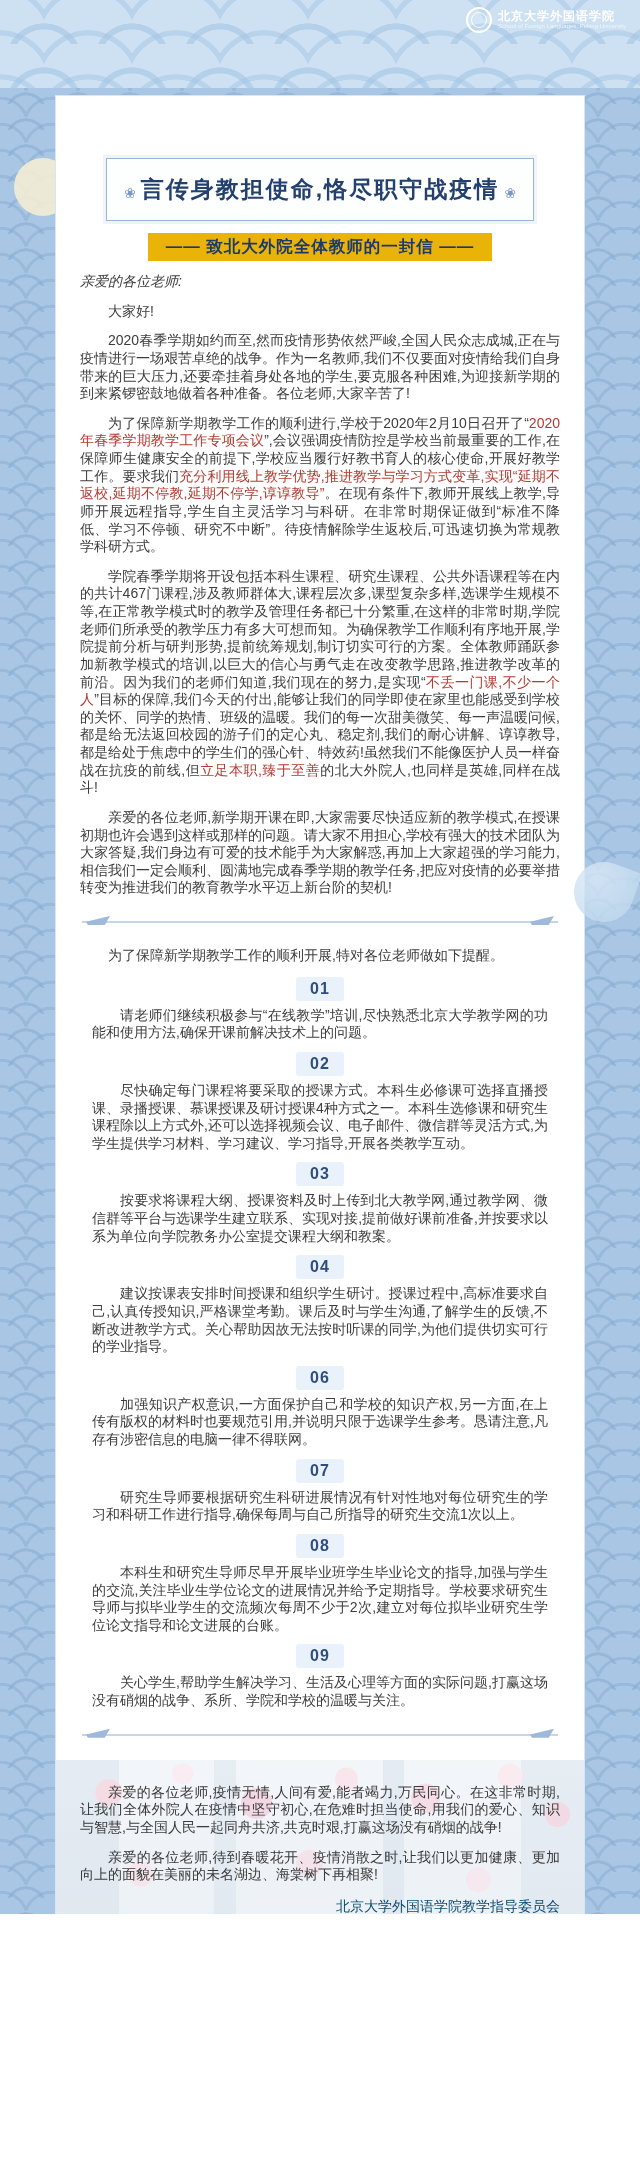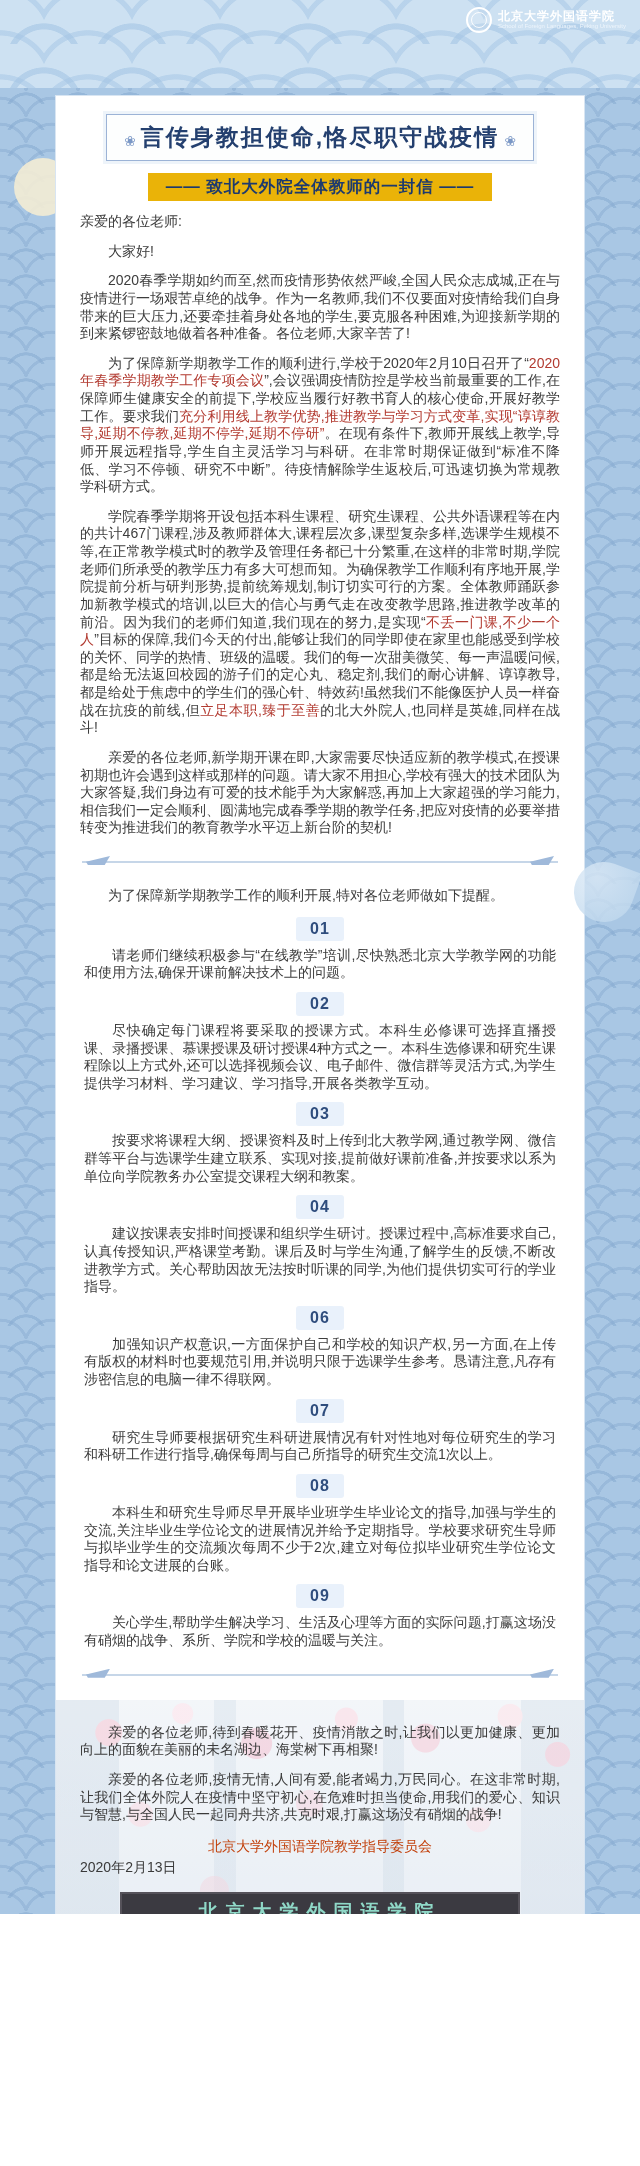--- a/index.html
+++ b/index.html
@@ -38,42 +38,42 @@
     background:radial-gradient(circle at 30% 30%, #dbe9f6, #bcd6ec);opacity:.8;z-index:2;transform:rotate(20deg);}
 
   
   .paper{position:absolute;top:95px;left:55px;width:530px;min-height:1992px;z-index:1;
     background:#ffffff;border:1px solid #d8e5f2;box-sizing:border-box;}
   .main-content{padding:10px 24px 0;}
 
   
   .title-wrap{text-align:center;margin:8px 0 2px;}
   .title-frame{display:inline-block;border:1px solid #9cb3d6;box-shadow:0 0 0 3px #eef4fa;
-    padding:7px 12px;position:relative;background:#fdfefe;}
+    padding:15px 12px;position:relative;background:#fdfefe;margin-top:44px;}
   .title-text{font-size:23px;font-weight:bold;color:#24406f;letter-spacing:2px;}
   .ornament{color:#7b98c6;font-size:14px;vertical-align:middle;margin:0 5px;}
   .subtitle{display:block;margin:12px auto 2px;width:max-content;background:#eab308;color:#1d3a6e;
     font-weight:bold;font-size:16.5px;padding:3px 18px;letter-spacing:1px;}
 
   
   .para{font-size:14px;line-height:1.26;color:#3d3d3d;margin:12px 0;text-indent:2em;text-align:justify;}
-  .salutation{text-indent:0;}
+  .salutation{text-indent:0;font-style:italic;}
   .red{color:#b23a30;}
 
   
   .divider{position:relative;height:2px;background:#c6d6e8;margin:24px 2px;}
   .divider::before,.divider::after{content:"";position:absolute;top:-5px;width:24px;height:9px;
     background:#9fb9da;clip-path:polygon(0 65%,100% 0,78% 100%,8% 100%);}
   .divider::before{left:4px;}
   .divider::after{right:4px;}
 
   
   .reminder-number{width:48px;margin:7px auto 6px;text-align:center;background:#e9f1fb;color:#2f4d7d;
     font-size:16px;font-weight:bold;padding:3px 0;border-radius:3px;letter-spacing:1px;}
-  .reminder .para{margin:6px 4px 10px;}
+  .reminder .para{margin:6px 12px 10px;}
 
   
   .closing{position:relative;margin-top:20px;padding:12px 24px 10px;min-height:250px;overflow:hidden;}
   .closing::before{content:"";position:absolute;inset:0;z-index:0;
     background-color:#e7edf4;
     background-image:
       radial-gradient(circle at 10% 12%, rgba(242,203,216,.95) 0 13px, transparent 14px),
       radial-gradient(circle at 24% 5%,  rgba(249,227,235,.95) 0 10px, transparent 11px),
       radial-gradient(circle at 38% 16%, rgba(238,196,212,.9) 0 15px, transparent 16px),
       radial-gradient(circle at 55% 7%,  rgba(247,219,229,.95) 0 11px, transparent 12px),
@@ -85,21 +85,21 @@
       radial-gradient(circle at 80% 44%, rgba(245,217,227,.75) 0 12px, transparent 13px),
       radial-gradient(circle at 30% 70%, rgba(236,200,214,.55) 0 14px, transparent 15px),
       radial-gradient(circle at 66% 76%, rgba(242,212,222,.55) 0 13px, transparent 14px),
       linear-gradient(90deg, rgba(186,204,221,.4) 0 12%, transparent 12% 30%,
         rgba(186,204,221,.35) 30% 34%, transparent 34% 62%,
         rgba(186,204,221,.4) 62% 66%, transparent 66% 88%, rgba(186,204,221,.35) 88% 100%),
       linear-gradient(180deg,#eef2f7,#dde6f0);}
   .closing::after{content:"";position:absolute;inset:0;z-index:1;background:rgba(255,255,255,.30);}
   .closing-inner{position:relative;z-index:2;}
   .closing .para{color:#3a3a3a;}
-  .sig-line{font-size:14px;color:#c2410c;text-align:center;margin-top:10px;line-height:1.5;}
+  .sig-line{font-size:14px;color:#0c4a6e;text-align:right;margin-top:10px;line-height:1.5;}
   .date-line{font-size:14px;color:#3a3a3a;line-height:1.5;}
   .plaque{margin:14px auto 0;width:396px;height:36px;background:#3b3a41;border:2px solid #55525a;
     color:#8fd8c7;text-align:center;line-height:36px;font-size:19px;font-weight:bold;letter-spacing:8px;}
 
   
   .envelope{position:absolute;left:16px;right:16px;top:2013px;bottom:0;z-index:5;}
   .env-flap{position:absolute;inset:0;background:#48699a;
     clip-path:polygon(0 0,44% 46%,50% 50%,56% 46%,100% 0,100% 100%,0 100%);
     clip-path:polygon(0 0,50% 47%,100% 0,100% 100%,0 100%);opacity:.96;}
   .env-front{position:absolute;left:0;right:0;top:70px;bottom:0;background:#5b7eac;}
@@ -132,21 +132,21 @@
           <span class="ornament">❀</span><span class="title-text">言传身教担使命,恪尽职守战疫情</span><span class="ornament">❀</span>
         </div>
         <span class="subtitle">—— 致北大外院全体教师的一封信 ——</span>
       </div>
 
       <p class="para salutation">亲爱的各位老师:</p>
 
       <div id="body-paragraphs">
           <p class="para"><span>大家好!</span></p>
           <p class="para"><span>2020春季学期如约而至,然而疫情形势依然严峻,全国人民众志成城,正在与疫情进行一场艰苦卓绝的战争。作为一名教师,我们不仅要面对疫情给我们自身带来的巨大压力,还要牵挂着身处各地的学生,要克服各种困难,为迎接新学期的到来紧锣密鼓地做着各种准备。各位老师,大家辛苦了!</span></p>
-          <p class="para"><span>为了保障新学期教学工作的顺利进行,学校于2020年2月10日召开了“</span><span class="red">2020年春季学期教学工作专项会议</span><span>”,会议强调疫情防控是学校当前最重要的工作,在保障师生健康安全的前提下,学校应当履行好教书育人的核心使命,开展好教学工作。要求我们</span><span class="red">充分利用线上教学优势,推进教学与学习方式变革,实现“谆谆教导,延期不停教,延期不停学,延期不停研”</span><span>。在现有条件下,教师开展线上教学,导师开展远程指导,学生自主灵活学习与科研。在非常时期保证做到“标准不降低、学习不停顿、研究不中断”。待疫情解除学生返校后,可迅速切换为常规教学科研方式。</span></p>
+          <p class="para"><span>为了保障新学期教学工作的顺利进行,学校于2020年2月10日召开了“</span><span class="red">2020年春季学期教学工作专项会议</span><span>”,会议强调疫情防控是学校当前最重要的工作,在保障师生健康安全的前提下,学校应当履行好教书育人的核心使命,开展好教学工作。要求我们</span><span class="red">充分利用线上教学优势,推进教学与学习方式变革,实现“延期不返校,延期不停教,延期不停学,谆谆教导”</span><span>。在现有条件下,教师开展线上教学,导师开展远程指导,学生自主灵活学习与科研。在非常时期保证做到“标准不降低、学习不停顿、研究不中断”。待疫情解除学生返校后,可迅速切换为常规教学科研方式。</span></p>
           <p class="para"><span>学院春季学期将开设包括本科生课程、研究生课程、公共外语课程等在内的共计467门课程,涉及教师群体大,课程层次多,课型复杂多样,选课学生规模不等,在正常教学模式时的教学及管理任务都已十分繁重,在这样的非常时期,学院老师们所承受的教学压力有多大可想而知。为确保教学工作顺利有序地开展,学院提前分析与研判形势,提前统筹规划,制订切实可行的方案。全体教师踊跃参加新教学模式的培训,以巨大的信心与勇气走在改变教学思路,推进教学改革的前沿。因为我们的老师们知道,我们现在的努力,是实现“</span><span class="red">不丢一门课,不少一个人</span><span>”目标的保障,我们今天的付出,能够让我们的同学即使在家里也能感受到学校的关怀、同学的热情、班级的温暖。我们的每一次甜美微笑、每一声温暖问候,都是给无法返回校园的游子们的定心丸、稳定剂,我们的耐心讲解、谆谆教导,都是给处于焦虑中的学生们的强心针、特效药!虽然我们不能像医护人员一样奋战在抗疫的前线,但</span><span class="red">立足本职,臻于至善</span><span>的北大外院人,也同样是英雄,同样在战斗!</span></p>
           <p class="para"><span>亲爱的各位老师,新学期开课在即,大家需要尽快适应新的教学模式,在授课初期也许会遇到这样或那样的问题。请大家不用担心,学校有强大的技术团队为大家答疑,我们身边有可爱的技术能手为大家解惑,再加上大家超强的学习能力,相信我们一定会顺利、圆满地完成春季学期的教学任务,把应对疫情的必要举措转变为推进我们的教育教学水平迈上新台阶的契机!</span></p>
         </div>
 
       <div class="divider"></div>
 
       <p class="para">为了保障新学期教学工作的顺利开展,特对各位老师做如下提醒。</p>
 
       <div id="reminder-list">
           <div class="reminder">
@@ -182,22 +182,22 @@
             <p class="para"><span>关心学生,帮助学生解决学习、生活及心理等方面的实际问题,打赢这场没有硝烟的战争、系所、学院和学校的温暖与关注。</span></p>
           </div>
         </div>
 
       <div class="divider"></div>
     </div>
 
     <div class="closing">
       <div class="closing-inner">
         <div id="closing-paragraphs">
+            <p class="para"><span>亲爱的各位老师,疫情无情,人间有爱,能者竭力,万民同心。在这非常时期,让我们全体外院人在疫情中坚守初心,在危难时担当使命,用我们的爱心、知识与智慧,与全国人民一起同舟共济,共克时艰,打赢这场没有硝烟的战争!</span></p>
             <p class="para"><span>亲爱的各位老师,待到春暖花开、疫情消散之时,让我们以更加健康、更加向上的面貌在美丽的未名湖边、海棠树下再相聚!</span></p>
-            <p class="para"><span>亲爱的各位老师,疫情无情,人间有爱,能者竭力,万民同心。在这非常时期,让我们全体外院人在疫情中坚守初心,在危难时担当使命,用我们的爱心、知识与智慧,与全国人民一起同舟共济,共克时艰,打赢这场没有硝烟的战争!</span></p>
           </div>
         <div class="sig-line">北京大学外国语学院教学指导委员会</div>
         <div class="date-line">2020年2月13日</div>
         <div class="plaque">北京大学外国语学院</div>
       </div>
     </div>
   </div>
 
   <div class="envelope">
     <div class="env-flap"></div>

